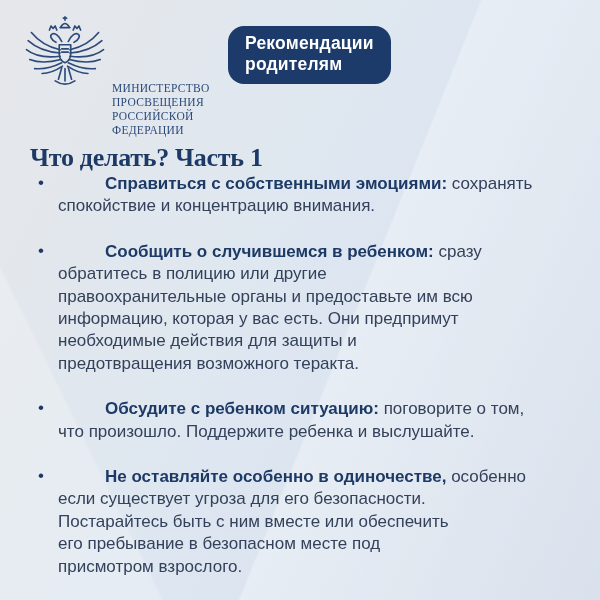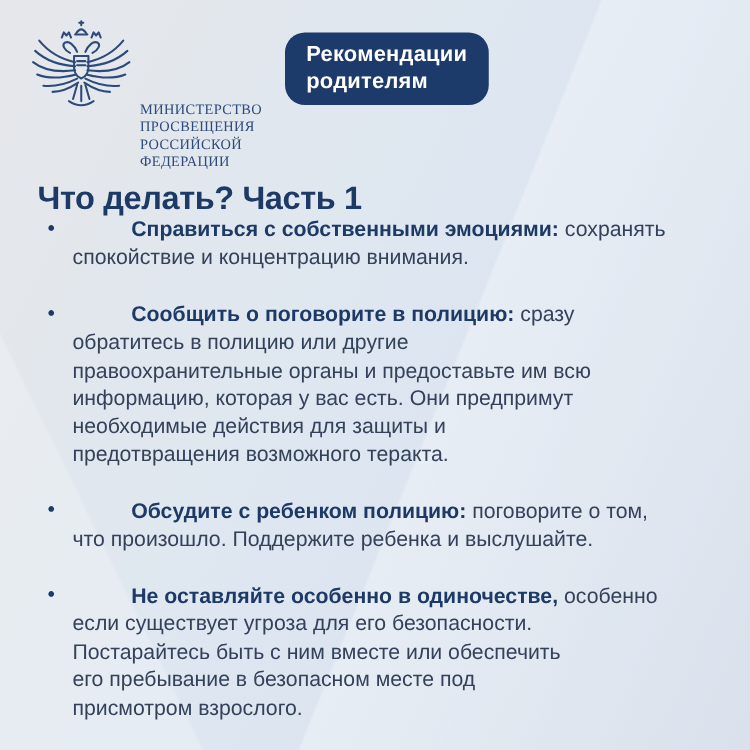--- a/index.html
+++ b/index.html
@@ -42,20 +42,21 @@
     font-weight: 800;
     letter-spacing: 0.2px;
     white-space: pre-line;
   }
   .title {
     position: absolute; left: 30px; top: 126px;
     font-size: 26px;
     font-weight: 800;
     letter-spacing: -0.3px;
     color: #1d3a66;
+    font-family: Liberation Serif, serif;
   }
   .bullet-list {
     position: absolute; left: 30px; top: 173px;
     width: 548px;
     margin: 0; padding: 0;
     list-style: none;
   }
   .bullet-item {
     position: relative;
     padding-left: 28px;
@@ -125,27 +126,27 @@
 ФЕДЕРАЦИИ</div>
 
   <div class="badge">Рекомендации
 родителям</div>
 
   <h1 class="title">Что делать? Часть 1</h1>
 
   <ul class="bullet-list">
       <li class="bullet-item"><span class="dot">•</span><strong class="lead">Справиться с собственными эмоциями:</strong><span> сохранять
 спокойствие и концентрацию внимания.</span></li>
-      <li class="bullet-item"><span class="dot">•</span><strong class="lead">Сообщить о поговорите в полицию:</strong><span> сразу
+      <li class="bullet-item"><span class="dot">•</span><strong class="lead">Сообщить о случившемся в ребенком:</strong><span> сразу
 обратитесь в полицию или другие
 правоохранительные органы и предоставьте им всю
 информацию, которая у вас есть. Они предпримут
 необходимые действия для защиты и
 предотвращения возможного теракта.</span></li>
-      <li class="bullet-item"><span class="dot">•</span><strong class="lead">Обсудите с ребенком полицию:</strong><span> поговорите о том,
+      <li class="bullet-item"><span class="dot">•</span><strong class="lead">Обсудите с ребенком ситуацию:</strong><span> поговорите о том,
 что произошло. Поддержите ребенка и выслушайте.</span></li>
       <li class="bullet-item"><span class="dot">•</span><strong class="lead">Не оставляйте особенно в одиночестве,</strong><span> особенно
 если существует угроза для его безопасности.
 Постарайтесь быть с ним вместе или обеспечить
 его пребывание в безопасном месте под
 присмотром взрослого.</span></li>
     </ul>
 </div>
 
 </body></html>

